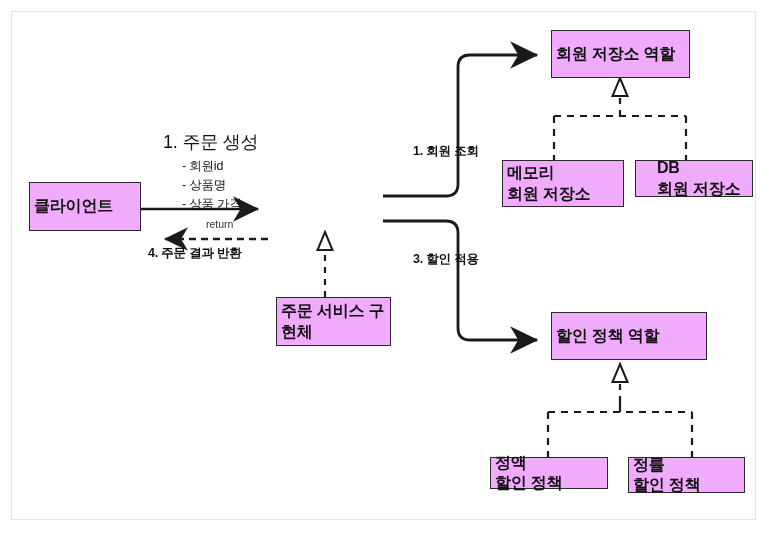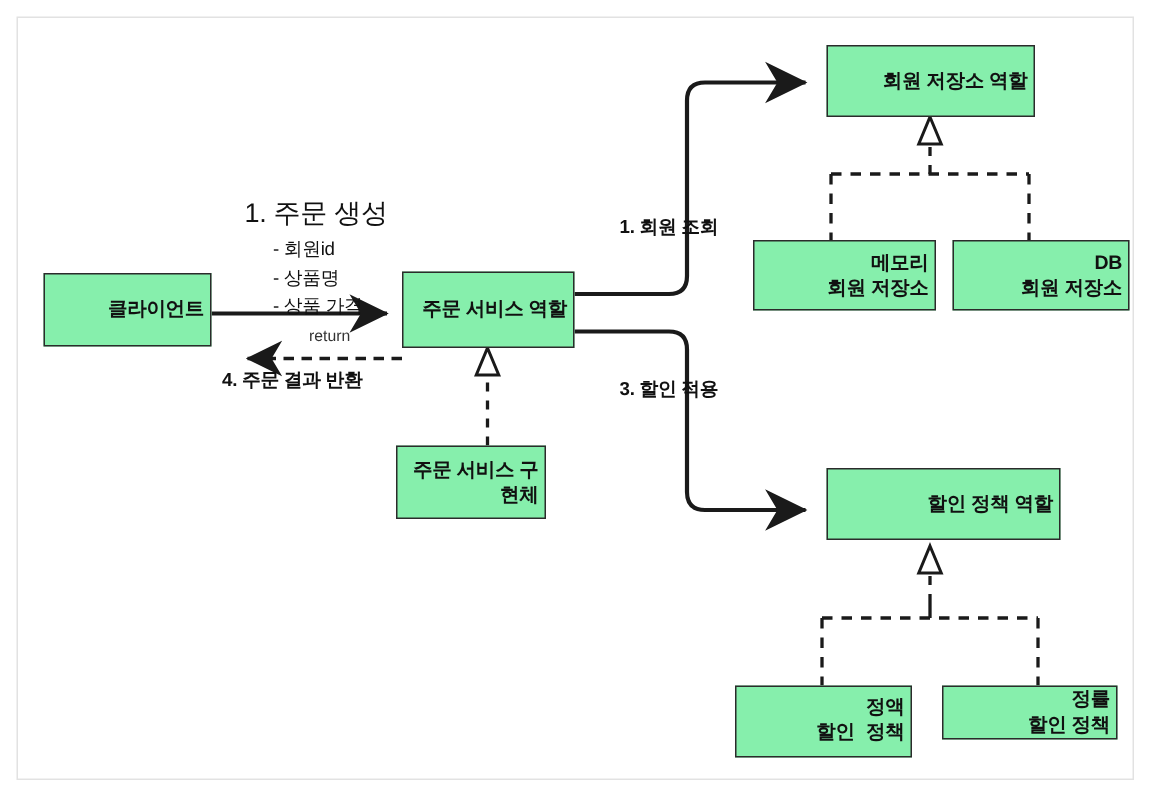--- a/index.html
+++ b/index.html
@@ -32,28 +32,28 @@
     left: 0;
     top: 0;
     width: 771px;
     height: 533px;
     pointer-events: none;
   }
   .node {
     position: absolute;
     box-sizing: border-box;
     border: 1.6px solid #2b2b2b;
-    background: #86efac;
+    background: #f0abfc;
     display: flex;
     align-items: center;
     justify-content: center;
-    text-align: right;
+    text-align: left;
     color: #111111;
     font-weight: bold;
-    font-size: 13px;
+    font-size: 16px;
     line-height: 1.28;
     letter-spacing: -0.2px;
   }
   .node .lines {
     width: 100%;
     padding: 0 4px;
     box-sizing: border-box;
   }
   .node .l2 { display: block; }
   .edge-label {
@@ -142,59 +142,54 @@
       <path d="M620,396 L620,412" stroke="#1a1a1a" stroke-width="2.2" fill="none"></path>
     </g>
   </svg>
 
   <div class="node" style="left:29px; top:182px; width:112px; height:49px;">
     <div class="lines">
       <span>클라이언트</span>
     </div>
   </div>
 
-  <div class="node" style="left:268px; top:181px; width:115px; height:51px;">
-    <div class="lines">
-      <span>주문 서비스 역할</span>
-    </div>
-  </div>
-
-  <div class="node" style="left:264px; top:297px; width:100px; height:49px;">
+
+  <div class="node" style="left:276px; top:297px; width:115px; height:49px;">
     <div class="lines">
       <span>주문 서비스 구현체</span>
     </div>
   </div>
 
   <div class="node" style="left:551px; top:30px; width:139px; height:48px;">
     <div class="lines">
       <span>회원 저장소 역할</span>
     </div>
   </div>
 
   <div class="node" style="left:502px; top:160px; width:122px; height:47px;">
     <div class="lines">
       <span class="l2">메모리</span>
       <span class="l2">회원 저장소</span>
     </div>
   </div>
 
-  <div class="node" style="left:635px; top:160px; width:118px; height:47px;">
+  <div class="node" style="left:635px; top:160px; width:118px; height:37px;padding-left:17px;">
     <div class="lines">
       <span class="l2">DB</span>
       <span class="l2">회원 저장소</span>
     </div>
   </div>
 
   <div class="node" style="left:551px; top:312px; width:156px; height:48px;">
     <div class="lines">
       <span>할인 정책 역할</span>
     </div>
   </div>
 
-  <div class="node" style="left:490px; top:457px; width:118px; height:48px;font-family:Liberation Mono, monospace;">
+  <div class="node" style="left:490px; top:457px; width:118px; height:32px;">
     <div class="lines">
       <span class="l2">정액</span>
       <span class="l2">할인 정책</span>
     </div>
   </div>
 
   <div class="node" style="left:628px; top:457px; width:117px; height:36px;">
     <div class="lines">
       <span class="l2">정률</span>
       <span class="l2">할인 정책</span>

